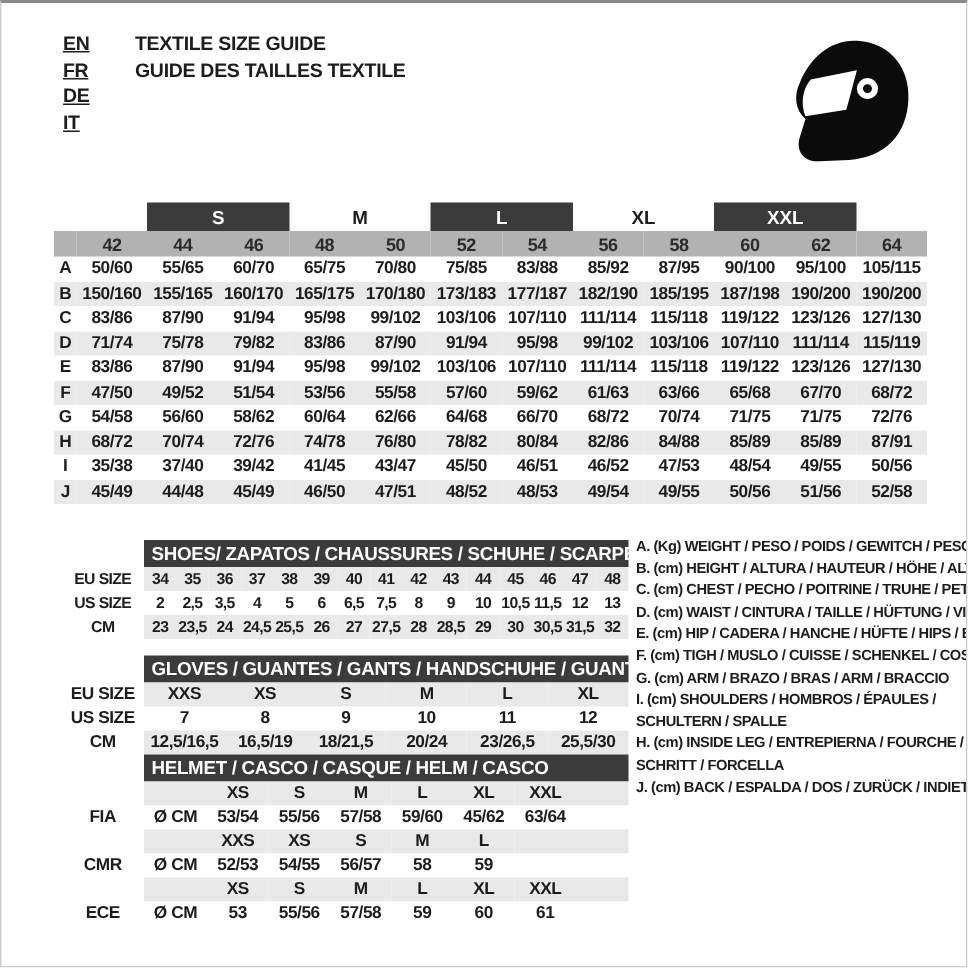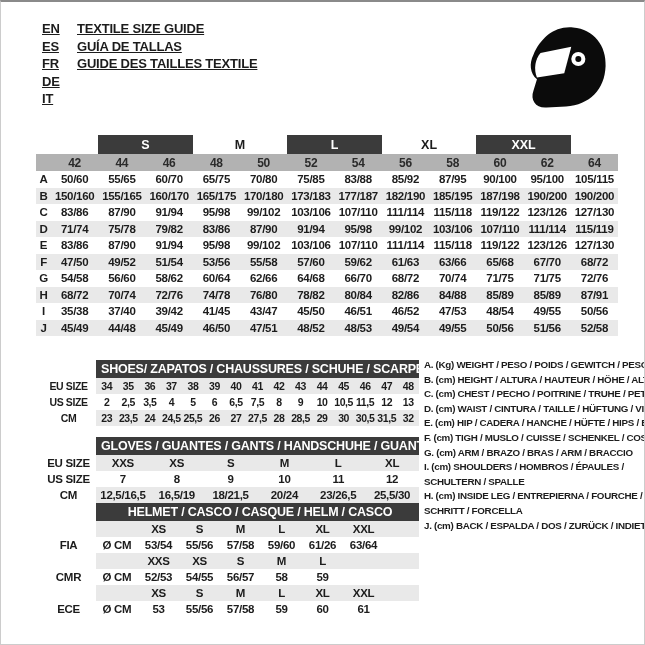--- a/index.html
+++ b/index.html
@@ -6,21 +6,21 @@
   .page{
     position:relative;width:645px;height:645px;box-sizing:border-box;
     background:#fff;overflow:hidden;
     border:1px solid #cccccc;border-top:2px solid #8a8a8a;
     font-family:"Liberation Sans",sans-serif;font-weight:700;color:#1c1c1c;
   }
   
   .langs{position:absolute;left:41px;top:18px;font-size:13px;line-height:17.6px;letter-spacing:-0.2px;}
   .lrow{display:flex;}
   .lrow .code{width:22px;text-decoration:underline;}
-  .lrow .lab{margin-left:13px;white-space:nowrap;text-decoration:underline;}
+  .lrow .lab{margin-left:26px;white-space:nowrap;}
   
   .helmet{position:absolute;left:521px;top:21px;width:88px;height:88px;}
   
   .main-table{
     position:absolute;left:35px;top:133px;width:582px;
     border-collapse:collapse;table-layout:fixed;
     font-size:11.5px;letter-spacing:-0.3px;text-align:center;
   }
   .main-table td{padding:0;height:16.5px;white-space:nowrap;vertical-align:middle;}
   .main-table .grp-row td{height:19px;}
@@ -29,45 +29,41 @@
   .main-table .num-row td{background:#b2b2b2;height:17px;font-size:12px;color:#2b2b2b;}
   .main-table tr.alt td{background:#e9e9e9;}
   
   .side{position:absolute;left:35px;top:358px;width:383px;}
   table.bt{
     border-collapse:collapse;table-layout:fixed;width:383px;
     font-size:11.5px;letter-spacing:-0.3px;text-align:center;
   }
   table.bt td{padding:0;height:16px;white-space:nowrap;vertical-align:middle;}
   table.bt th.bar{
-    background:#3b3b3b;color:#fff;text-align:center;font-size:12.5px;
+    background:#3b3b3b;color:#fff;text-align:left;font-size:12.5px;
     letter-spacing:-0.2px;height:18px;padding:0 0 0 5px;font-weight:700;white-space:nowrap;
   }
   table.bt .lbl{text-align:center;padding-left:5px;background:#fff;}
   table.bt tr.gray td:not(.lbl){background:#e9e9e9;}
   table.shoes{font-size:10.5px;letter-spacing:-0.4px;}
   table.gloves{margin-top:11px;}
   table.helmet-t{}
   
   .legend{position:absolute;left:423px;top:356px;width:220px;font-size:9.8px;letter-spacing:-0.3px;line-height:14.6px;}
   .lg-line{white-space:nowrap;}
 </style>
 </head>
 <body>
 
 <div class="page">
 
   <div class="langs">
       <div class="lrow">
         <span class="code">EN</span>
         <span class="lab">TEXTILE SIZE GUIDE</span>
-      </div>
-      <div class="lrow">
-        <span class="code">ES</span>
-        <span class="lab">GUÍA DE TALLAS</span>
       </div>
       <div class="lrow">
         <span class="code">FR</span>
         <span class="lab">GUIDE DES TAILLES TEXTILE</span>
       </div>
       <div class="lrow">
         <span class="code">DE</span>
       </div>
       <div class="lrow">
         <span class="code">IT</span>
@@ -428,21 +424,21 @@
             <td>XXL</td>
             <td></td>
           </tr>
           <tr>
             <td class="lbl">FIA</td>
             <td>Ø CM</td>
             <td>53/54</td>
             <td>55/56</td>
             <td>57/58</td>
             <td>59/60</td>
-            <td>61/26</td>
+            <td>45/62</td>
             <td>63/64</td>
             <td></td>
           </tr>
           <tr class="gray">
             <td class="lbl"></td>
             <td></td>
             <td>XXS</td>
             <td>XS</td>
             <td>S</td>
             <td>M</td>

